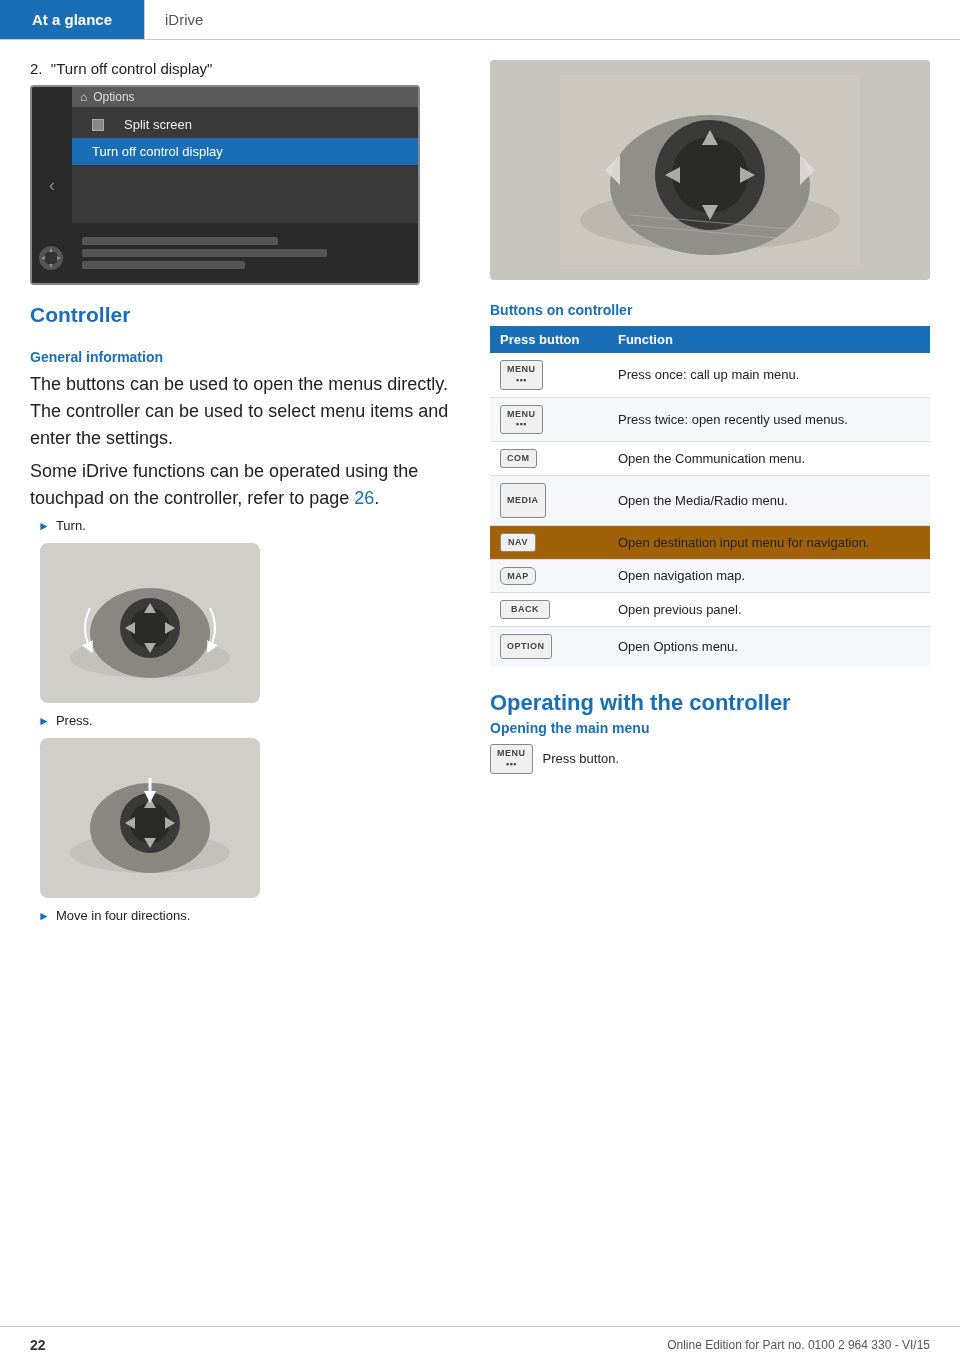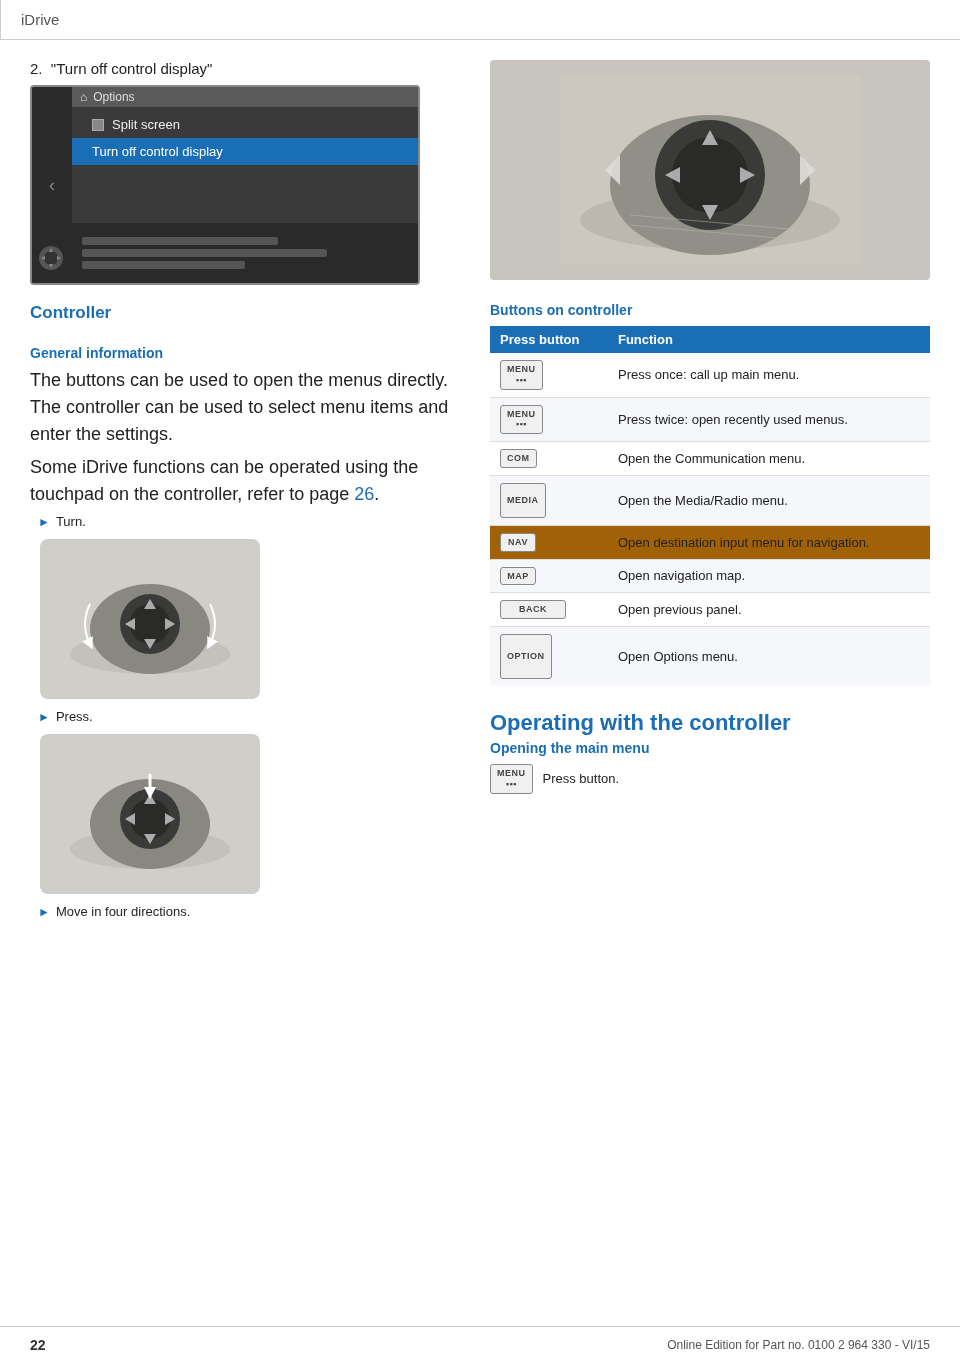--- a/index.html
+++ b/index.html
@@ -85,21 +85,21 @@
     }
     .menu-items {
       padding: 4px 0;
     }
     .menu-item {
       padding: 6px 20px;
       color: #eee;
       font-size: 13px;
       display: flex;
       align-items: center;
-      gap: 8px;
+      gap: 20px;
     }
     .menu-item.selected {
       background: #1a6eb5;
       color: #fff;
     }
     .menu-item-checkbox {
       width: 12px;
       height: 12px;
       border: 1px solid #aaa;
       display: inline-block;
@@ -139,21 +139,21 @@
     .screen-bar {
       height: 8px;
       background: #444;
       border-radius: 2px;
       width: 80%;
     }
 
     
     .section-title {
       color: #1a6eb5;
-      font-size: 17px;
+      font-size: 21px;
       font-weight: bold;
       margin-top: 16px;
       margin-bottom: 6px;
     }
     .sub-section-title {
       color: #1a6eb5;
       font-size: 14px;
       font-weight: bold;
       margin-top: 22px;
       margin-bottom: 6px;
@@ -292,20 +292,23 @@
     .footer-page {
       font-size: 14px;
       color: #333;
       font-weight: bold;
     }
   </style>
 </head>
 <body>
 
 <div class="header">
+  <div class="header-left">
+    <span>At a glance</span>
+  </div>
   <div class="header-right">
     <span>iDrive</span>
   </div>
 </div>
 
 <div class="main-content">
 
   <div class="left-col">
 
     <div class="step-number">
@@ -467,29 +470,29 @@
           </tr>
           <tr style="background: rgb(245, 247, 251);">
             <td><span class="btn-badge" style="font-size: 9px; line-height: 1.2; padding: 11px 6px;">MEDIA</span></td>
             <td>Open the Media/Radio menu.</td>
           </tr>
           <tr style="background: #a16207;">
             <td><span class="btn-badge" style="font-size: 9px; line-height: 1.2; padding: 3px 6px;">NAV</span></td>
             <td>Open destination input menu for navigation.</td>
           </tr>
           <tr style="background: rgb(245, 247, 251);">
-            <td><span class="btn-badge" style="font-size: 9px; line-height: 1.2; padding: 3px 6px;">MAP</span></td>
+            <td><span class="btn-badge" style="font-size: 9px; line-height: 1.2; padding: 3px 6px; border-radius: 6px;">MAP</span></td>
             <td>Open navigation map.</td>
           </tr>
           <tr style="background: rgb(255, 255, 255);">
-            <td><span class="btn-badge" style="font-size: 9px; line-height: 1.2; padding: 3px 18px;">BACK</span></td>
+            <td><span class="btn-badge" style="font-size: 9px; line-height: 1.2; padding: 3px 10px;">BACK</span></td>
             <td>Open previous panel.</td>
           </tr>
           <tr style="background: rgb(245, 247, 251);">
-            <td><span class="btn-badge" style="font-size: 9px; line-height: 1.2; padding: 16px 6px;">OPTION</span></td>
+            <td><span class="btn-badge" style="font-size: 9px; line-height: 1.2; padding: 6px 6px;">OPTION</span></td>
             <td>Open Options menu.</td>
           </tr>
         </tbody>
     </table>
 
     <div class="operating-section-title">Operating with the controller</div>
 
     <div class="operating-sub-title">Opening the main menu</div>
 
     <div class="press-button-row">

